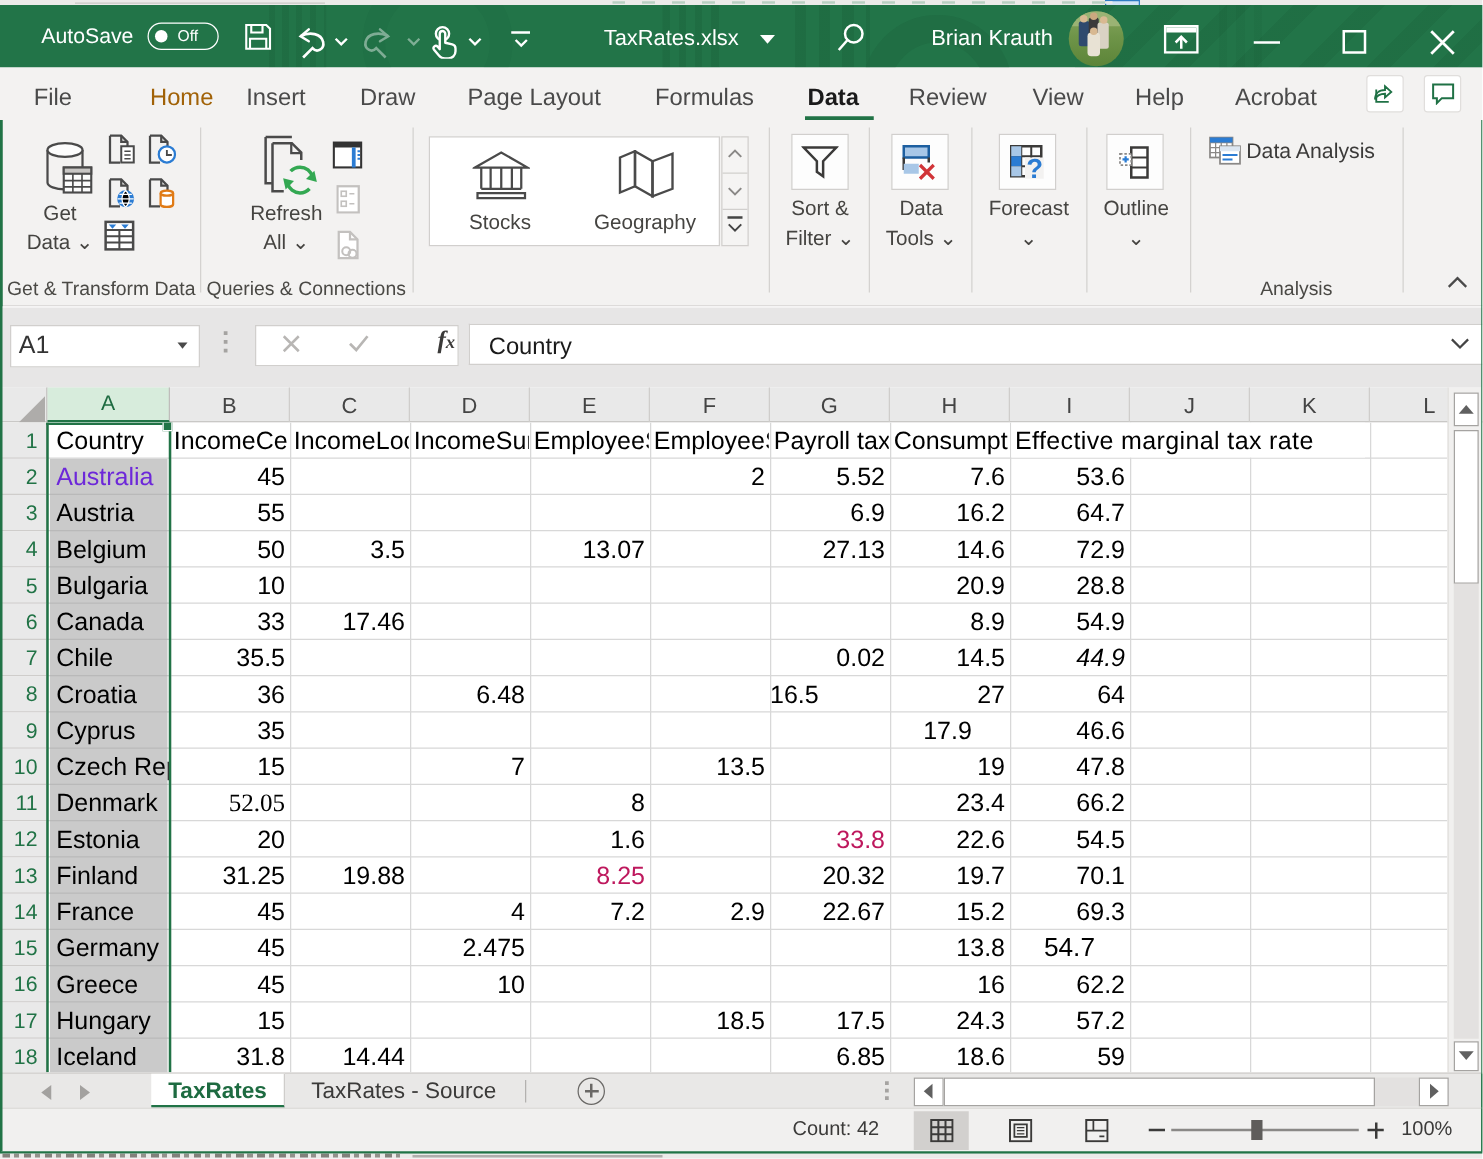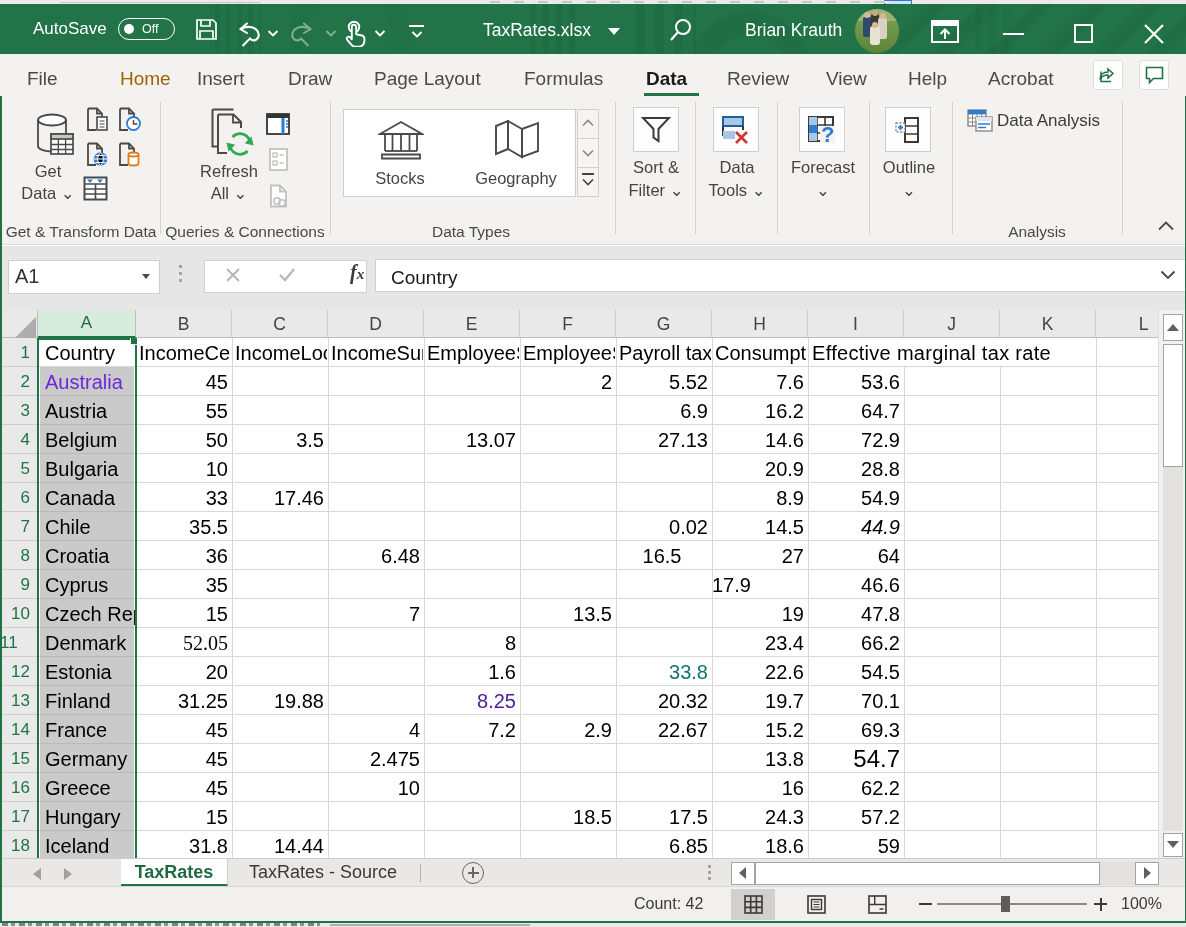--- a/index.html
+++ b/index.html
@@ -112,21 +112,20 @@
 <div class="a" style="left:160px;top:6px;width:1px;height:132px;background:#d4d2d0;"></div>
 <div class="a" style="left:330px;top:6px;width:1px;height:132px;background:#d4d2d0;"></div>
 <div class="a" style="left:615px;top:6px;width:1px;height:132px;background:#d4d2d0;"></div>
 <div class="a" style="left:695px;top:6px;width:1px;height:132px;background:#d4d2d0;"></div>
 <div class="a" style="left:777px;top:6px;width:1px;height:132px;background:#d4d2d0;"></div>
 <div class="a" style="left:869px;top:6px;width:1px;height:132px;background:#d4d2d0;"></div>
 <div class="a" style="left:952px;top:6px;width:1px;height:132px;background:#d4d2d0;"></div>
 <div class="a" style="left:1122px;top:6px;width:1px;height:132px;background:#d4d2d0;"></div>
 <div class="a" style="left:-59px;top:127px;width:280px;text-align:center;font-size:15.5px;color:#4a4945;">Get &amp; Transform Data</div>
 <div class="a" style="left:105px;top:127px;width:280px;text-align:center;font-size:15.5px;color:#4a4945;">Queries &amp; Connections</div>
-<div class="a" style="left:331px;top:127px;width:280px;text-align:center;font-size:15.5px;color:#4a4945;">Data Types</div>
 <div class="a" style="left:897px;top:127px;width:280px;text-align:center;font-size:15.5px;color:#4a4945;">Analysis</div>
 <svg class="a" style="left:30px;top:14px;" width="46" height="46" viewBox="0 0 46 46">
 <path d="M8 10 v26 a14 5.5 0 0 0 14 5.5" fill="none" stroke="#4a4a4a" stroke-width="1.8"></path>
 <path d="M36 10 v14" fill="none" stroke="#4a4a4a" stroke-width="1.8"></path>
 <ellipse cx="22" cy="10" rx="14" ry="5.5" fill="#fcfcfc" stroke="#4a4a4a" stroke-width="1.8"></ellipse>
 <rect x="21" y="24" width="22" height="20" fill="#fcfcfc" stroke="#4a4a4a" stroke-width="1.7"></rect>
 <rect x="21" y="24" width="22" height="5" fill="#c8c6c4" stroke="#4a4a4a" stroke-width="1.7"></rect>
 <path d="M21 34.5 h22 M21 39.5 h22 M28.3 29 v15 M35.6 29 v15" stroke="#4a4a4a" stroke-width="1.3"></path>
 </svg>
 <div class="a" style="left:10px;top:66px;width:76px;text-align:center;font-size:16.5px;color:#454441;">Get</div>
@@ -305,21 +304,21 @@
 <div class="a" style="left:0;top:0px;width:38px;height:29px;background:#e9e9e9;border-bottom:1px solid #cfcdcb;border-right:1px solid #bfbdbb;text-align:right;padding-right:7px;font-size:17px;color:#217346;line-height:29px;">1</div>
 <div class="a" style="left:0;top:29px;width:38px;height:29px;background:#e9e9e9;border-bottom:1px solid #cfcdcb;border-right:1px solid #bfbdbb;text-align:right;padding-right:7px;font-size:17px;color:#217346;line-height:29px;">2</div>
 <div class="a" style="left:0;top:58px;width:38px;height:29px;background:#e9e9e9;border-bottom:1px solid #cfcdcb;border-right:1px solid #bfbdbb;text-align:right;padding-right:7px;font-size:17px;color:#217346;line-height:29px;">3</div>
 <div class="a" style="left:0;top:87px;width:38px;height:29px;background:#e9e9e9;border-bottom:1px solid #cfcdcb;border-right:1px solid #bfbdbb;text-align:right;padding-right:7px;font-size:17px;color:#217346;line-height:29px;">4</div>
 <div class="a" style="left:0;top:116px;width:38px;height:29px;background:#e9e9e9;border-bottom:1px solid #cfcdcb;border-right:1px solid #bfbdbb;text-align:right;padding-right:7px;font-size:17px;color:#217346;line-height:29px;">5</div>
 <div class="a" style="left:0;top:145px;width:38px;height:29px;background:#e9e9e9;border-bottom:1px solid #cfcdcb;border-right:1px solid #bfbdbb;text-align:right;padding-right:7px;font-size:17px;color:#217346;line-height:29px;">6</div>
 <div class="a" style="left:0;top:174px;width:38px;height:29px;background:#e9e9e9;border-bottom:1px solid #cfcdcb;border-right:1px solid #bfbdbb;text-align:right;padding-right:7px;font-size:17px;color:#217346;line-height:29px;">7</div>
 <div class="a" style="left:0;top:203px;width:38px;height:29px;background:#e9e9e9;border-bottom:1px solid #cfcdcb;border-right:1px solid #bfbdbb;text-align:right;padding-right:7px;font-size:17px;color:#217346;line-height:29px;">8</div>
 <div class="a" style="left:0;top:232px;width:38px;height:29px;background:#e9e9e9;border-bottom:1px solid #cfcdcb;border-right:1px solid #bfbdbb;text-align:right;padding-right:7px;font-size:17px;color:#217346;line-height:29px;">9</div>
 <div class="a" style="left:0;top:261px;width:38px;height:29px;background:#e9e9e9;border-bottom:1px solid #cfcdcb;border-right:1px solid #bfbdbb;text-align:right;padding-right:7px;font-size:17px;color:#217346;line-height:29px;">10</div>
-<div class="a" style="left:0;top:290px;width:38px;height:29px;background:#e9e9e9;border-bottom:1px solid #cfcdcb;border-right:1px solid #bfbdbb;padding-right:7px;font-size:17px;color:#217346;line-height:29px;">11</div>
+<div class="a" style="left:0;top:290px;width:38px;height:29px;background:#e9e9e9;border-bottom:1px solid #cfcdcb;border-right:1px solid #bfbdbb;text-align:right;padding-right:7px;font-size:17px;color:#217346;line-height:29px;">11</div>
 <div class="a" style="left:0;top:319px;width:38px;height:29px;background:#e9e9e9;border-bottom:1px solid #cfcdcb;border-right:1px solid #bfbdbb;text-align:right;padding-right:7px;font-size:17px;color:#217346;line-height:29px;">12</div>
 <div class="a" style="left:0;top:348px;width:38px;height:29px;background:#e9e9e9;border-bottom:1px solid #cfcdcb;border-right:1px solid #bfbdbb;text-align:right;padding-right:7px;font-size:17px;color:#217346;line-height:29px;">13</div>
 <div class="a" style="left:0;top:377px;width:38px;height:29px;background:#e9e9e9;border-bottom:1px solid #cfcdcb;border-right:1px solid #bfbdbb;text-align:right;padding-right:7px;font-size:17px;color:#217346;line-height:29px;">14</div>
 <div class="a" style="left:0;top:406px;width:38px;height:29px;background:#e9e9e9;border-bottom:1px solid #cfcdcb;border-right:1px solid #bfbdbb;text-align:right;padding-right:7px;font-size:17px;color:#217346;line-height:29px;">15</div>
 <div class="a" style="left:0;top:435px;width:38px;height:29px;background:#e9e9e9;border-bottom:1px solid #cfcdcb;border-right:1px solid #bfbdbb;text-align:right;padding-right:7px;font-size:17px;color:#217346;line-height:29px;">16</div>
 <div class="a" style="left:0;top:464px;width:38px;height:29px;background:#e9e9e9;border-bottom:1px solid #cfcdcb;border-right:1px solid #bfbdbb;text-align:right;padding-right:7px;font-size:17px;color:#217346;line-height:29px;">17</div>
 <div class="a" style="left:0;top:493px;width:38px;height:29px;background:#e9e9e9;border-bottom:1px solid #cfcdcb;border-right:1px solid #bfbdbb;text-align:right;padding-right:7px;font-size:17px;color:#217346;line-height:29px;">18</div>
 <div class="a" style="left:0;top:0;width:1px;height:520px;background:#217346;"></div>
 <div class="a" style="left:136px;top:0;width:1px;height:520px;background:#d8d8d8;"></div>
 <div class="a" style="left:232px;top:0;width:1px;height:520px;background:#d8d8d8;"></div>
@@ -402,64 +401,64 @@
 <div class="a" style="left:712px;top:145px;width:92px;height:29px;text-align:right;font-size:20px;color:#000;line-height:30px;">8.9</div>
 <div class="a" style="left:808px;top:145px;width:92px;height:29px;text-align:right;font-size:20px;color:#000;line-height:30px;">54.9</div>
 <div class="a" style="left:45px;top:174px;width:90px;height:29px;overflow:hidden;font-size:20px;color:#000;line-height:30px;white-space:nowrap;">Chile</div>
 <div class="a" style="left:136px;top:174px;width:92px;height:29px;text-align:right;font-size:20px;color:#000;line-height:30px;">35.5</div>
 <div class="a" style="left:616px;top:174px;width:92px;height:29px;text-align:right;font-size:20px;color:#000;line-height:30px;">0.02</div>
 <div class="a" style="left:712px;top:174px;width:92px;height:29px;text-align:right;font-size:20px;color:#000;line-height:30px;">14.5</div>
 <div class="a" style="left:808px;top:174px;width:92px;height:29px;text-align:right;font-size:20px;color:#000;line-height:30px;font-style:italic;">44.9</div>
 <div class="a" style="left:45px;top:203px;width:90px;height:29px;overflow:hidden;font-size:20px;color:#000;line-height:30px;white-space:nowrap;">Croatia</div>
 <div class="a" style="left:136px;top:203px;width:92px;height:29px;text-align:right;font-size:20px;color:#000;line-height:30px;">36</div>
 <div class="a" style="left:328px;top:203px;width:92px;height:29px;text-align:right;font-size:20px;color:#000;line-height:30px;">6.48</div>
-<div class="a" style="left:616px;top:203px;width:92px;height:29px;text-align:center;font-size:20px;color:#000;line-height:30px;">16.5</div>
+<div class="a" style="left:616px;top:203px;width:92px;height:29px;text-align:left;font-size:20px;color:#000;line-height:30px;">16.5</div>
 <div class="a" style="left:712px;top:203px;width:92px;height:29px;text-align:right;font-size:20px;color:#000;line-height:30px;">27</div>
 <div class="a" style="left:808px;top:203px;width:92px;height:29px;text-align:right;font-size:20px;color:#000;line-height:30px;">64</div>
 <div class="a" style="left:45px;top:232px;width:90px;height:29px;overflow:hidden;font-size:20px;color:#000;line-height:30px;white-space:nowrap;">Cyprus</div>
 <div class="a" style="left:136px;top:232px;width:92px;height:29px;text-align:right;font-size:20px;color:#000;line-height:30px;">35</div>
-<div class="a" style="left:712px;top:232px;width:92px;height:29px;text-align:left;font-size:20px;color:#000;line-height:30px;">17.9</div>
+<div class="a" style="left:712px;top:232px;width:92px;height:29px;text-align:center;font-size:20px;color:#000;line-height:30px;">17.9</div>
 <div class="a" style="left:808px;top:232px;width:92px;height:29px;text-align:right;font-size:20px;color:#000;line-height:30px;">46.6</div>
 <div class="a" style="left:45px;top:261px;width:90px;height:29px;overflow:hidden;font-size:20px;color:#000;line-height:30px;white-space:nowrap;">Czech Republic</div>
 <div class="a" style="left:136px;top:261px;width:92px;height:29px;text-align:right;font-size:20px;color:#000;line-height:30px;">15</div>
 <div class="a" style="left:328px;top:261px;width:92px;height:29px;text-align:right;font-size:20px;color:#000;line-height:30px;">7</div>
 <div class="a" style="left:520px;top:261px;width:92px;height:29px;text-align:right;font-size:20px;color:#000;line-height:30px;">13.5</div>
 <div class="a" style="left:712px;top:261px;width:92px;height:29px;text-align:right;font-size:20px;color:#000;line-height:30px;">19</div>
 <div class="a" style="left:808px;top:261px;width:92px;height:29px;text-align:right;font-size:20px;color:#000;line-height:30px;">47.8</div>
 <div class="a" style="left:45px;top:290px;width:90px;height:29px;overflow:hidden;font-size:20px;color:#000;line-height:30px;white-space:nowrap;">Denmark</div>
 <div class="a" style="left:136px;top:290px;width:92px;height:29px;text-align:right;font-size:20px;color:#000;line-height:30px;font-family:Liberation Serif, serif;">52.05</div>
 <div class="a" style="left:424px;top:290px;width:92px;height:29px;text-align:right;font-size:20px;color:#000;line-height:30px;">8</div>
 <div class="a" style="left:712px;top:290px;width:92px;height:29px;text-align:right;font-size:20px;color:#000;line-height:30px;">23.4</div>
 <div class="a" style="left:808px;top:290px;width:92px;height:29px;text-align:right;font-size:20px;color:#000;line-height:30px;">66.2</div>
 <div class="a" style="left:45px;top:319px;width:90px;height:29px;overflow:hidden;font-size:20px;color:#000;line-height:30px;white-space:nowrap;">Estonia</div>
 <div class="a" style="left:136px;top:319px;width:92px;height:29px;text-align:right;font-size:20px;color:#000;line-height:30px;">20</div>
 <div class="a" style="left:424px;top:319px;width:92px;height:29px;text-align:right;font-size:20px;color:#000;line-height:30px;">1.6</div>
-<div class="a" style="left:616px;top:319px;width:92px;height:29px;text-align:right;font-size:20px;color:#0f766e;line-height:30px;">33.8</div>
+<div class="a" style="left:616px;top:319px;width:92px;height:29px;text-align:right;font-size:20px;color:#be185d;line-height:30px;">33.8</div>
 <div class="a" style="left:712px;top:319px;width:92px;height:29px;text-align:right;font-size:20px;color:#000;line-height:30px;">22.6</div>
 <div class="a" style="left:808px;top:319px;width:92px;height:29px;text-align:right;font-size:20px;color:#000;line-height:30px;">54.5</div>
 <div class="a" style="left:45px;top:348px;width:90px;height:29px;overflow:hidden;font-size:20px;color:#000;line-height:30px;white-space:nowrap;">Finland</div>
 <div class="a" style="left:136px;top:348px;width:92px;height:29px;text-align:right;font-size:20px;color:#000;line-height:30px;">31.25</div>
 <div class="a" style="left:232px;top:348px;width:92px;height:29px;text-align:right;font-size:20px;color:#000;line-height:30px;">19.88</div>
-<div class="a" style="left:424px;top:348px;width:92px;height:29px;text-align:right;font-size:20px;color:#4c1d95;line-height:30px;padding-left:15px;">8.25</div>
+<div class="a" style="left:424px;top:348px;width:92px;height:29px;text-align:right;font-size:20px;color:#be185d;line-height:30px;padding-left:15px;">8.25</div>
 <div class="a" style="left:616px;top:348px;width:92px;height:29px;text-align:right;font-size:20px;color:#000;line-height:30px;">20.32</div>
 <div class="a" style="left:712px;top:348px;width:92px;height:29px;text-align:right;font-size:20px;color:#000;line-height:30px;">19.7</div>
 <div class="a" style="left:808px;top:348px;width:92px;height:29px;text-align:right;font-size:20px;color:#000;line-height:30px;">70.1</div>
 <div class="a" style="left:45px;top:377px;width:90px;height:29px;overflow:hidden;font-size:20px;color:#000;line-height:30px;white-space:nowrap;">France</div>
 <div class="a" style="left:136px;top:377px;width:92px;height:29px;text-align:right;font-size:20px;color:#000;line-height:30px;">45</div>
 <div class="a" style="left:328px;top:377px;width:92px;height:29px;text-align:right;font-size:20px;color:#000;line-height:30px;">4</div>
 <div class="a" style="left:424px;top:377px;width:92px;height:29px;text-align:right;font-size:20px;color:#000;line-height:30px;">7.2</div>
 <div class="a" style="left:520px;top:377px;width:92px;height:29px;text-align:right;font-size:20px;color:#000;line-height:30px;">2.9</div>
 <div class="a" style="left:616px;top:377px;width:92px;height:29px;text-align:right;font-size:20px;color:#000;line-height:30px;">22.67</div>
 <div class="a" style="left:712px;top:377px;width:92px;height:29px;text-align:right;font-size:20px;color:#000;line-height:30px;">15.2</div>
 <div class="a" style="left:808px;top:377px;width:92px;height:29px;text-align:right;font-size:20px;color:#000;line-height:30px;">69.3</div>
 <div class="a" style="left:45px;top:406px;width:90px;height:29px;overflow:hidden;font-size:20px;color:#000;line-height:30px;white-space:nowrap;">Germany</div>
 <div class="a" style="left:136px;top:406px;width:92px;height:29px;text-align:right;font-size:20px;color:#000;line-height:30px;">45</div>
 <div class="a" style="left:328px;top:406px;width:92px;height:29px;text-align:right;font-size:20px;color:#000;line-height:30px;">2.475</div>
 <div class="a" style="left:712px;top:406px;width:92px;height:29px;text-align:right;font-size:20px;color:#000;line-height:30px;">13.8</div>
-<div class="a" style="left:808px;top:406px;width:92px;height:29px;text-align:right;font-size:24px;color:#000;line-height:30px;">54.7</div>
+<div class="a" style="left:784px;top:406px;width:92px;height:29px;text-align:right;font-size:21px;color:#000;line-height:30px;">54.7</div>
 <div class="a" style="left:45px;top:435px;width:90px;height:29px;overflow:hidden;font-size:20px;color:#000;line-height:30px;white-space:nowrap;">Greece</div>
 <div class="a" style="left:136px;top:435px;width:92px;height:29px;text-align:right;font-size:20px;color:#000;line-height:30px;">45</div>
 <div class="a" style="left:328px;top:435px;width:92px;height:29px;text-align:right;font-size:20px;color:#000;line-height:30px;">10</div>
 <div class="a" style="left:712px;top:435px;width:92px;height:29px;text-align:right;font-size:20px;color:#000;line-height:30px;">16</div>
 <div class="a" style="left:808px;top:435px;width:92px;height:29px;text-align:right;font-size:20px;color:#000;line-height:30px;">62.2</div>
 <div class="a" style="left:45px;top:464px;width:90px;height:29px;overflow:hidden;font-size:20px;color:#000;line-height:30px;white-space:nowrap;">Hungary</div>
 <div class="a" style="left:136px;top:464px;width:92px;height:29px;text-align:right;font-size:20px;color:#000;line-height:30px;">15</div>
 <div class="a" style="left:520px;top:464px;width:92px;height:29px;text-align:right;font-size:20px;color:#000;line-height:30px;">18.5</div>
 <div class="a" style="left:616px;top:464px;width:92px;height:29px;text-align:right;font-size:20px;color:#000;line-height:30px;">17.5</div>
 <div class="a" style="left:712px;top:464px;width:92px;height:29px;text-align:right;font-size:20px;color:#000;line-height:30px;">24.3</div>

